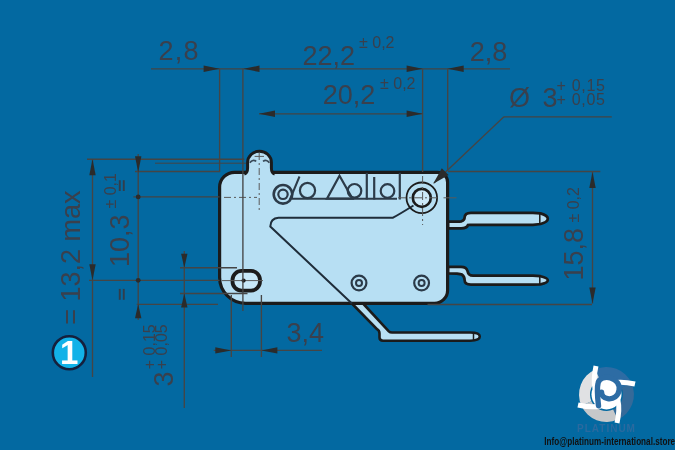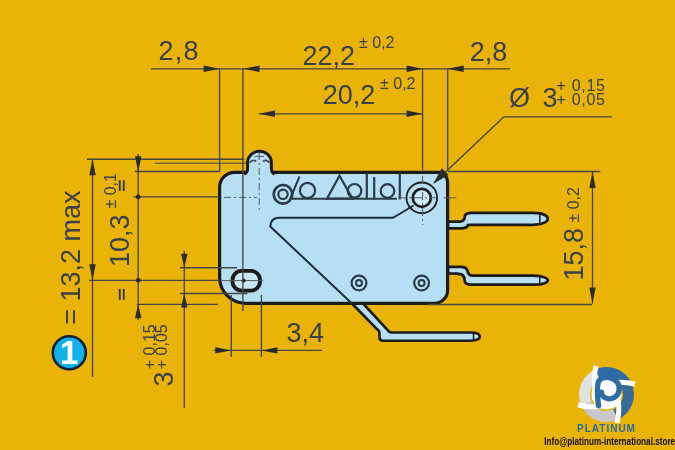--- a/index.html
+++ b/index.html
@@ -1,16 +1,16 @@
 <!DOCTYPE html>
 <html><head>
 <meta charset="utf-8">
 <style>
 html,body{margin:0;padding:0;background:#fff;}
-.page{position:relative;width:675px;height:450px;background:#eab308;overflow:hidden;font-family:"Liberation Sans",sans-serif;}
+.page{position:relative;width:675px;height:450px;background:#0369a1;overflow:hidden;font-family:"Liberation Sans",sans-serif;}
 </style>
 </head>
 <body>
 <div class="page">
 <svg width="675" height="450" viewBox="0 0 675 450">
 <style>
 .dim{stroke:#454545;stroke-width:1.35;fill:none}
 .thin{stroke:#5a5a5a;stroke-width:1;fill:none}
 .arr{fill:#2b2b2b;stroke:none}
 .txt{font-family:"Liberation Sans",sans-serif;font-size:27px;fill:#39404d}

